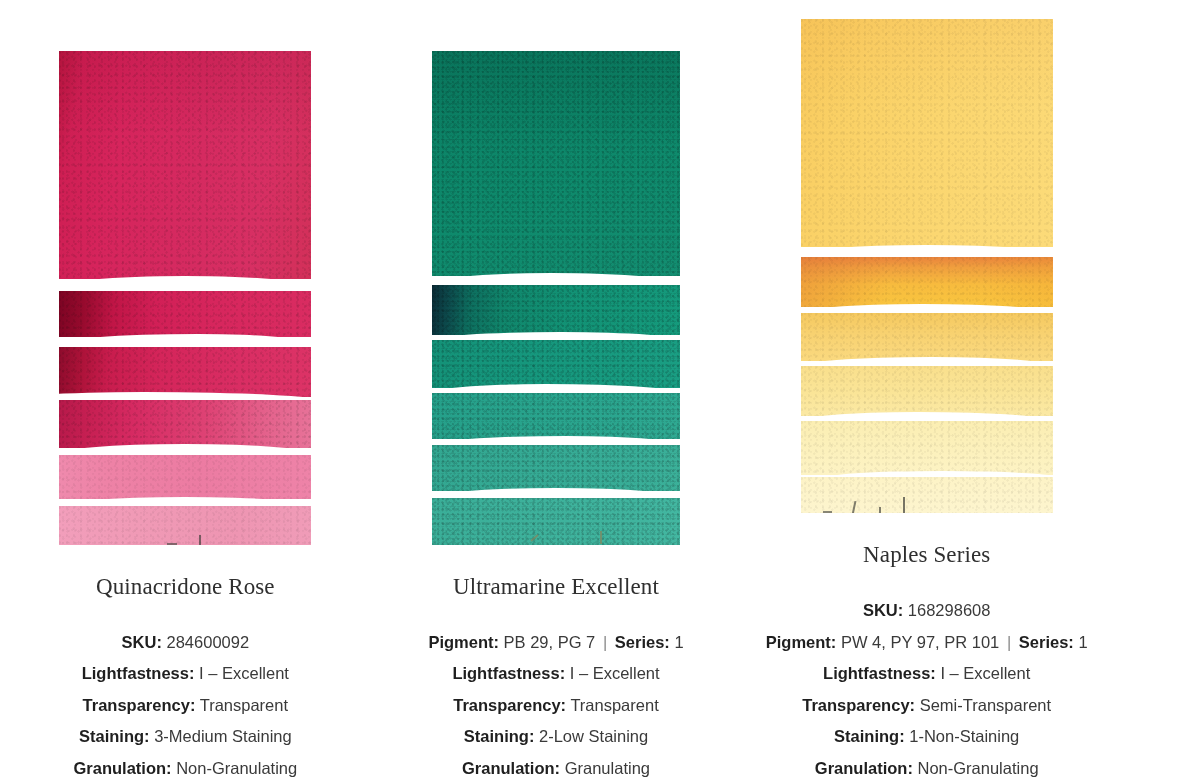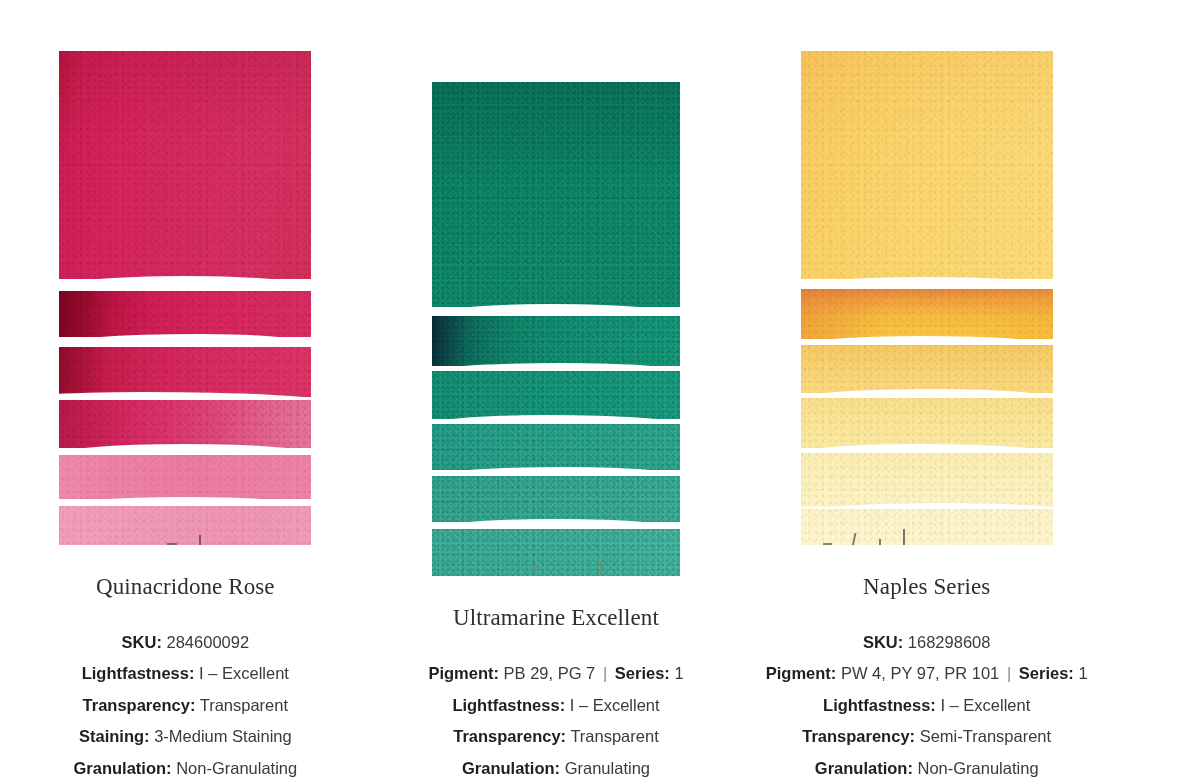--- a/index.html
+++ b/index.html
@@ -269,20 +269,24 @@
       </li>
       <li class="spec-row">
         <span class="spec-label">Lightfastness:</span>
         <span class="spec-value">I – Excellent</span>
       </li>
       <li class="spec-row">
         <span class="spec-label">Transparency:</span>
         <span class="spec-value">Transparent</span>
       </li>
       <li class="spec-row">
+        <span class="spec-label">Staining:</span>
+        <span class="spec-value">2-Low Staining</span>
+      </li>
+      <li class="spec-row">
         <span class="spec-label">Granulation:</span>
         <span class="spec-value">Granulating</span>
       </li>
     </ul>
   </div>
 
   <div class="product-card">
 
     <div class="swatch swatch-col3">
       <div class="band" style="top:0px;height:228px;">
@@ -350,19 +354,23 @@
       </li>
       <li class="spec-row">
         <span class="spec-label">Lightfastness:</span>
         <span class="spec-value">I – Excellent</span>
       </li>
       <li class="spec-row">
         <span class="spec-label">Transparency:</span>
         <span class="spec-value">Semi-Transparent</span>
       </li>
       <li class="spec-row">
+        <span class="spec-label">Staining:</span>
+        <span class="spec-value">1-Non-Staining</span>
+      </li>
+      <li class="spec-row">
         <span class="spec-label">Granulation:</span>
         <span class="spec-value">Non-Granulating</span>
       </li>
     </ul>
   </div>
 
 </div>
 
 </body></html>

